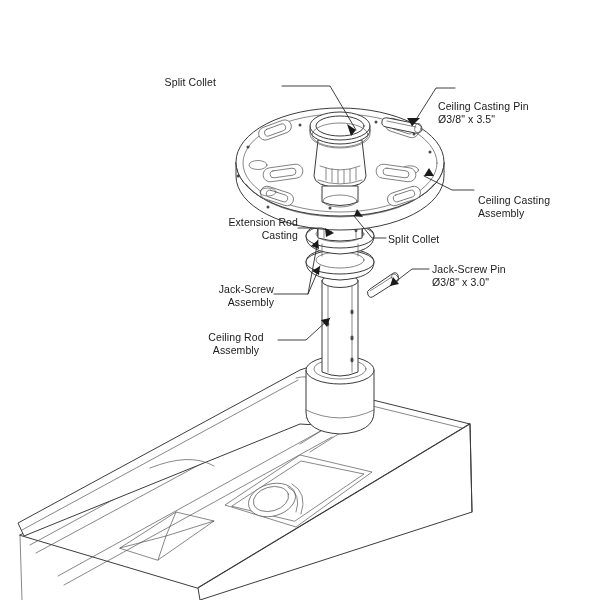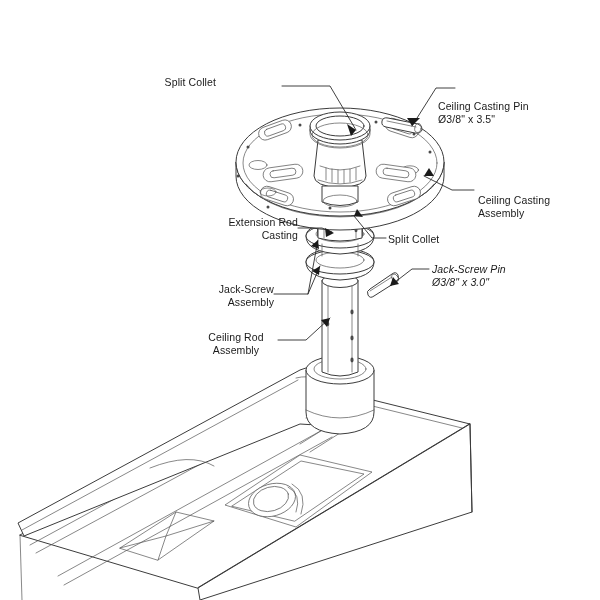--- a/index.html
+++ b/index.html
@@ -340,21 +340,21 @@
 Ø3/8" x 3.5"</div>
 
   <div class="callout ta-left" style="left:478px; top:194px; width:120px;">Ceiling Casting
 Assembly</div>
 
   <div class="callout ta-right" style="left:186px; top:216px; width:112px;">Extension Rod
 Casting</div>
 
   <div class="callout ta-left" style="left:388px; top:233px; width:90px;">Split Collet</div>
 
-  <div class="callout ta-left" style="left:432px; top:263px; width:140px;font-style:italic;">Jack-Screw Pin
+  <div class="callout ta-left" style="left:432px; top:263px; width:140px;">Jack-Screw Pin
 Ø3/8" x 3.0"</div>
 
   <div class="callout ta-right" style="left:190px; top:283px; width:84px;text-align:right;">Jack-Screw
 Assembly</div>
 
   <div class="callout ta-right" style="left:194px; top:331px; width:84px;text-align:center;">Ceiling Rod
 Assembly</div>
 
 </div>
 

